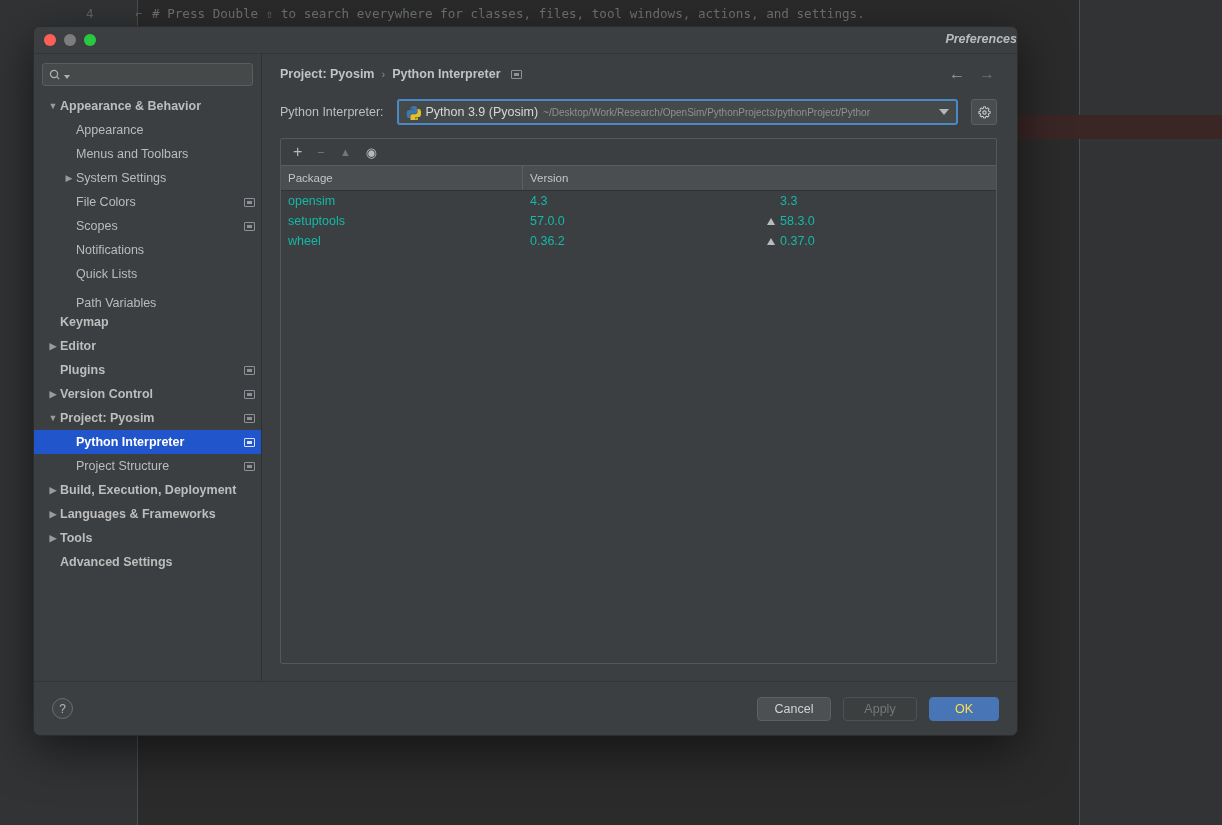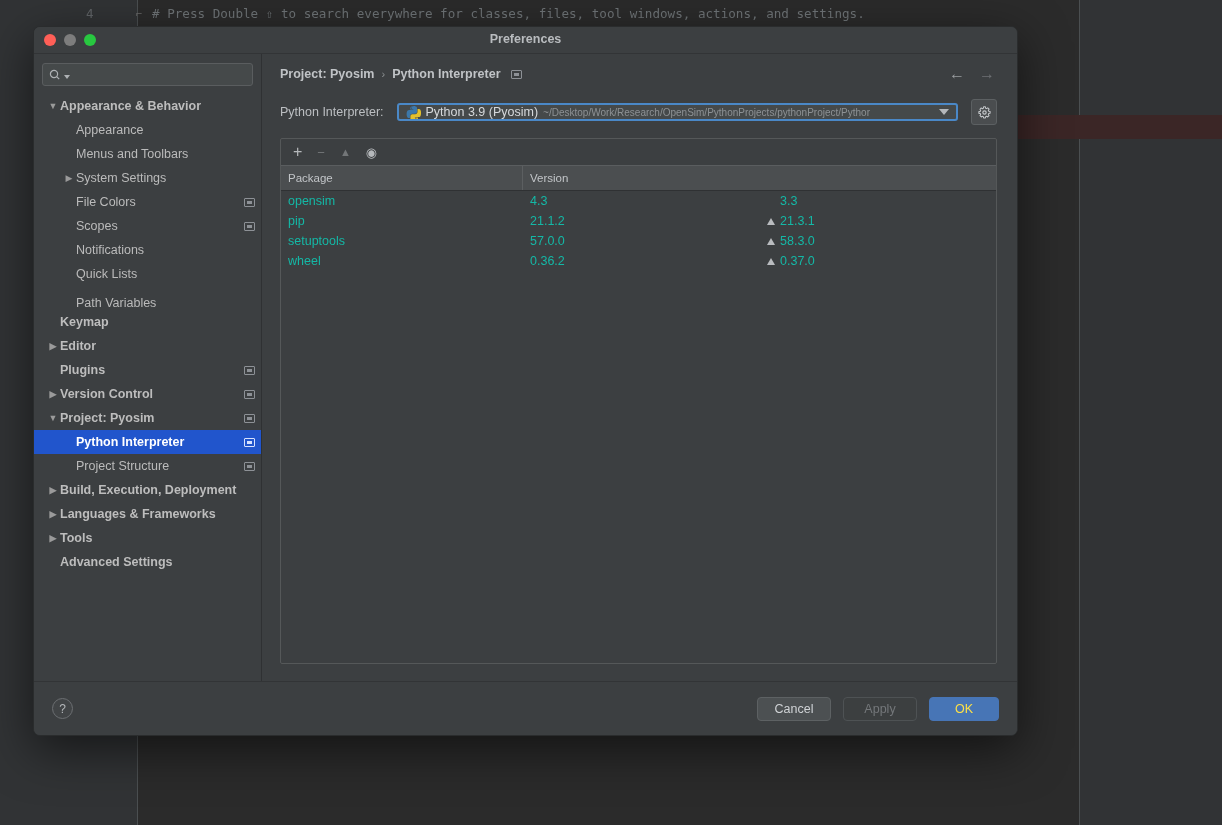--- a/index.html
+++ b/index.html
@@ -112,24 +112,25 @@
     gap: 8px;
   }
   .dot { width: 12px; height: 12px; border-radius: 50%; }
   .dot.red    { background: #ff5f57; }
   .dot.yellow { background: #7d7d7d; }
   .dot.green  { background: #28c840; }
   .title-text {
     position: absolute;
     left: 0; right: 0;
     top: 5px;
-    text-align: center;
+    text-align: right;
     font-size: 12.5px;
     font-weight: bold;
     color: #b9bcbf;
+    font-style: italic;
   }
 
   
   .dialog-body {
     flex: 1 1 auto;
     display: flex;
     min-height: 0;
   }
 
   
@@ -262,21 +263,21 @@
     margin-top: 5px;
     flex: 0 0 auto;
   }
   .interp-label {
     font-size: 12.5px;
     color: #bcbfc2;
     white-space: nowrap;
   }
   .combo {
     flex: 1 1 auto;
-    height: 18px;
+    height: 26px;
     background: #45494a;
     border: 2px solid #4a88c7;
     border-radius: 3px;
     display: flex;
     align-items: center;
     padding: 0 4px 0 7px;
     gap: 5px;
     min-width: 0;
     overflow: hidden;
     cursor: pointer;
@@ -605,28 +606,20 @@
         <div class="pkg-rows" id="pkg-rows">
             <div class="pkg-row">
               <div class="col-pkg">opensim</div>
               <div class="col-ver">4.3</div>
               <div class="col-lat">
                 <span class="up-tri hidden"></span>
                 <span>3.3</span>
               </div>
             </div>
             <div class="pkg-row">
-              <div class="col-pkg">pip</div>
-              <div class="col-ver">21.1.2</div>
-              <div class="col-lat">
-                <span class="up-tri"></span>
-                <span>21.3.1</span>
-              </div>
-            </div>
-            <div class="pkg-row">
               <div class="col-pkg">setuptools</div>
               <div class="col-ver">57.0.0</div>
               <div class="col-lat">
                 <span class="up-tri"></span>
                 <span>58.3.0</span>
               </div>
             </div>
             <div class="pkg-row">
               <div class="col-pkg">wheel</div>
               <div class="col-ver">0.36.2</div>

